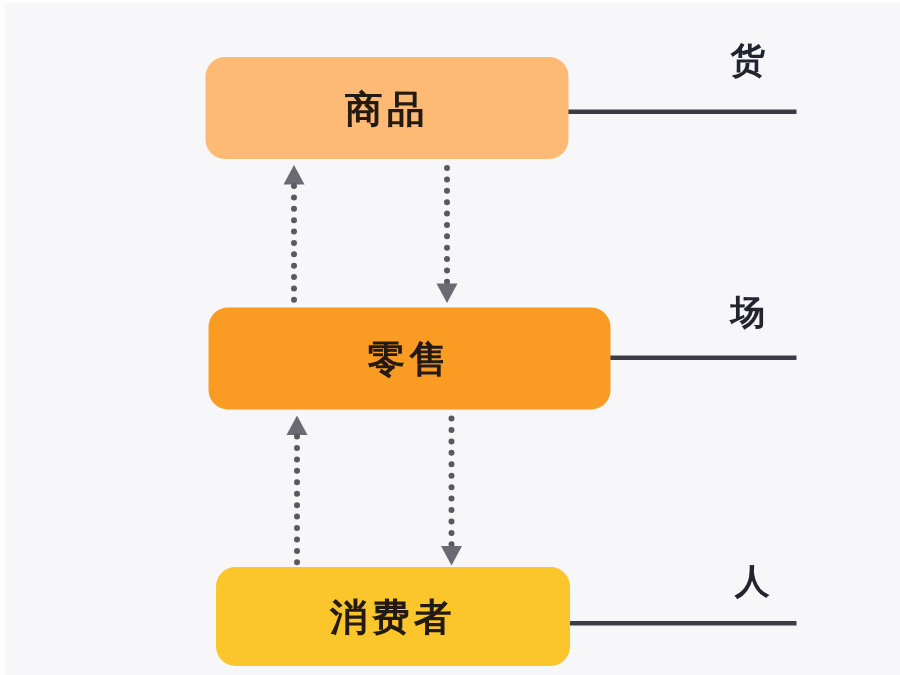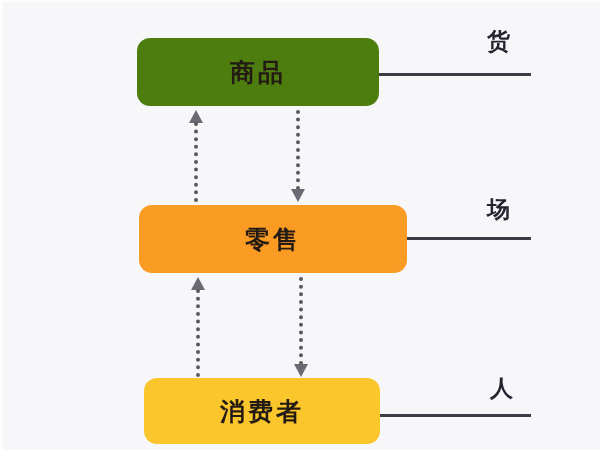--- a/index.html
+++ b/index.html
@@ -40,21 +40,21 @@
     color: #231a14;
     letter-spacing: 3px;
     line-height: 1;
     white-space: nowrap;
   }
   #node-goods {
     left: 134px;
     top: 36px;
     width: 242px;
     height: 68px;
-    background: #4d7c0f;
+    background: #fdba74;
   }
   #node-retail {
     left: 136px;
     top: 203px;
     width: 268px;
     height: 68px;
     background: #fa9c24;
   }
   #node-consumer {
     left: 141px;

